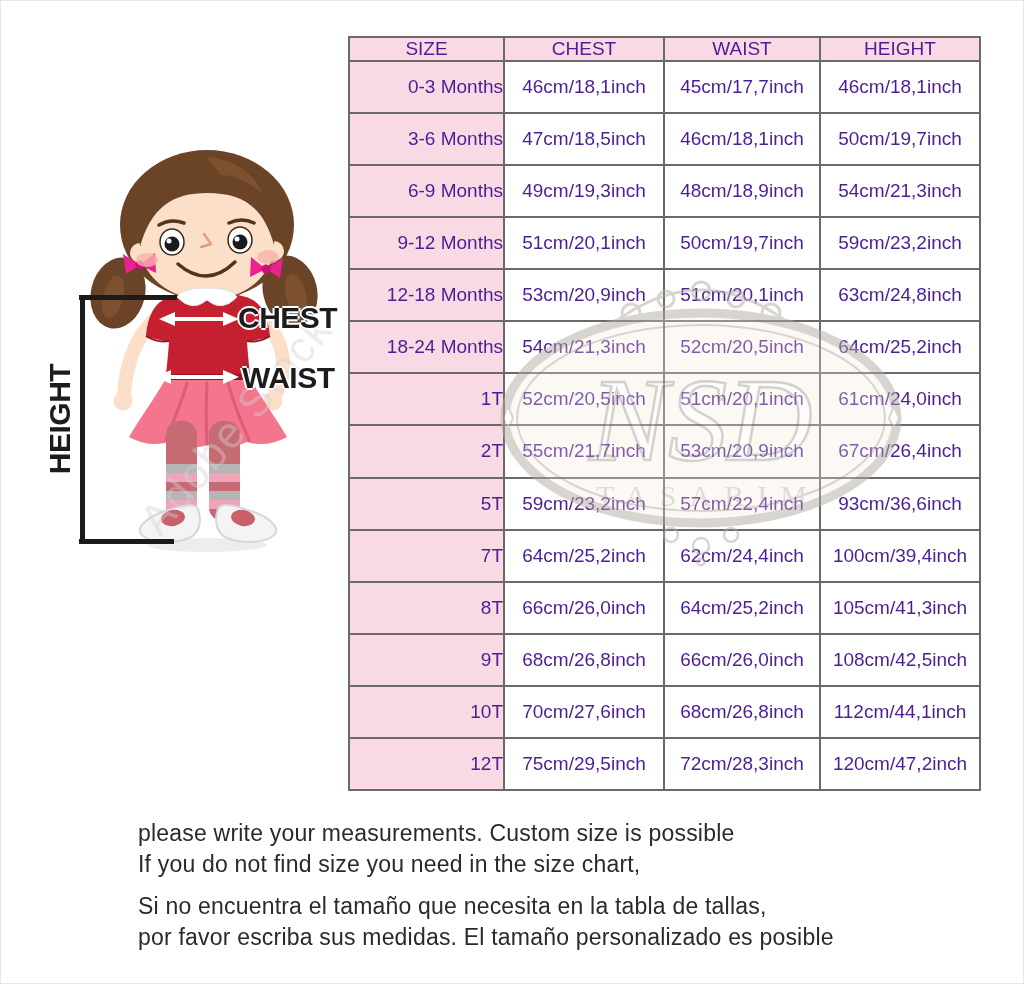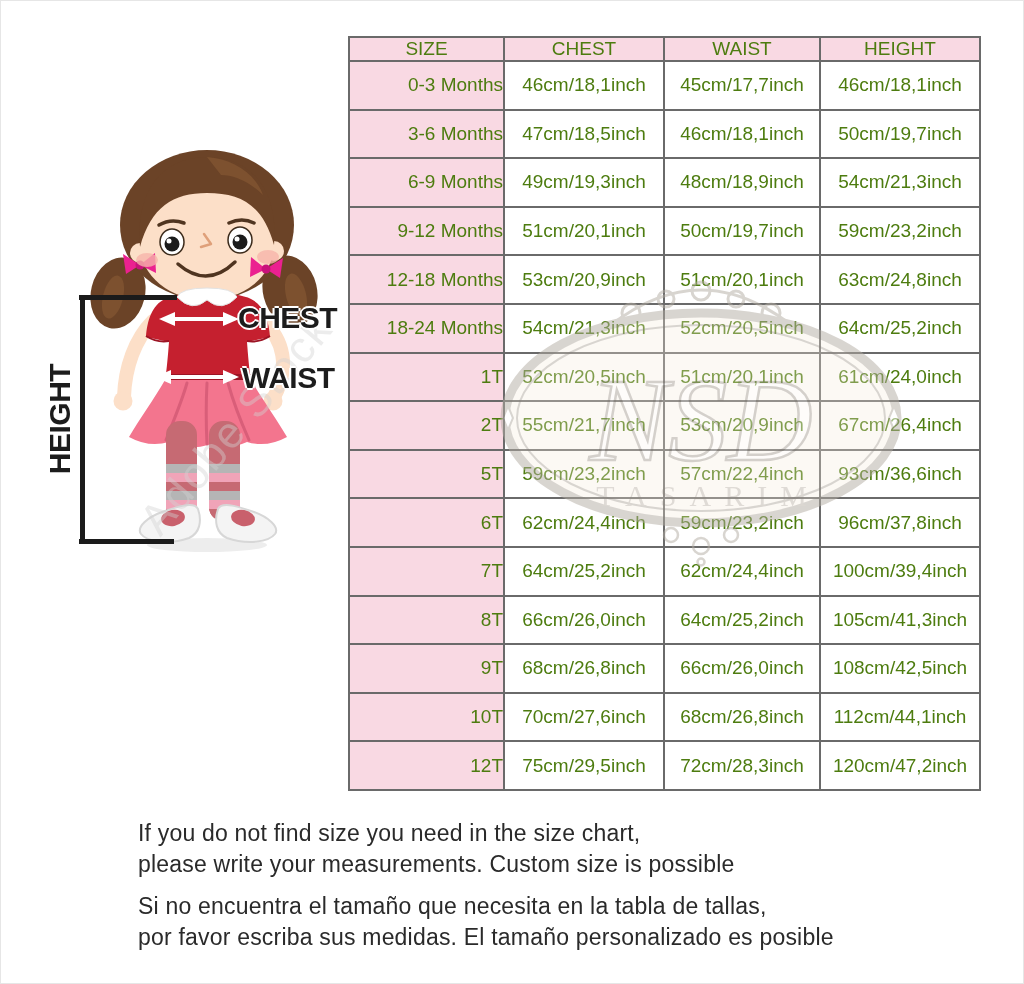--- a/index.html
+++ b/index.html
@@ -6,21 +6,21 @@
   .stage{
     position:relative;width:1024px;height:984px;background:#ffffff;overflow:hidden;
     font-family:"Liberation Sans",sans-serif;color:#1c1c1c;
     border:1px solid #e6e6e6;box-sizing:border-box;
   }
 
   
   .table-wrap{position:absolute;left:347px;top:35px;}
   table.size-table{
     border-collapse:collapse;table-layout:fixed;width:631px;height:755px;
-    font-size:19px;color:#4d7c0f;
+    font-size:19px;color:#4c1d95;
   }
   .size-table th,.size-table td{
     border:2px solid #6a6a6a;text-align:center;vertical-align:middle;
     padding:0;font-weight:400;white-space:nowrap;overflow:hidden;
   }
   .size-table th{background:#f9d9e3;}
   .size-table td.c-size{background:#f9d9e3;text-align:right;}
   .size-table td{background:#ffffff;}
 
   
@@ -247,26 +247,20 @@
             <td>53cm/20,9inch</td>
             <td>67cm/26,4inch</td>
           </tr>
         <tr>
             <td class="c-size">5T</td>
             <td>59cm/23,2inch</td>
             <td>57cm/22,4inch</td>
             <td>93cm/36,6inch</td>
           </tr>
         <tr>
-            <td class="c-size">6T</td>
-            <td>62cm/24,4inch</td>
-            <td>59cm/23,2inch</td>
-            <td>96cm/37,8inch</td>
-          </tr>
-        <tr>
             <td class="c-size">7T</td>
             <td>64cm/25,2inch</td>
             <td>62cm/24,4inch</td>
             <td>100cm/39,4inch</td>
           </tr>
         <tr>
             <td class="c-size">8T</td>
             <td>66cm/26,0inch</td>
             <td>64cm/25,2inch</td>
             <td>105cm/41,3inch</td>
@@ -313,22 +307,22 @@
       <circle cx="245" cy="272" r="7" stroke-width="2.5"></circle>
       <circle cx="215" cy="283" r="8" stroke-width="2.5"></circle>
       <circle cx="215" cy="299" r="3.5" stroke-width="2.5"></circle>
     </g>
     <text x="215" y="197" text-anchor="middle" font-family="Liberation Serif, serif" font-style="italic" font-size="118" fill="rgba(255,255,255,0.5)" stroke="#aaa399" stroke-width="2.5">NSD</text>
     <text x="222" y="243" text-anchor="middle" font-family="Liberation Serif, serif" font-size="30" letter-spacing="13" fill="#b9b1a6" opacity="0.9">TASARIM</text>
   </svg>
 
   <div class="notes">
     <div class="para">
+      <div>please write your measurements. Custom size is possible</div>
       <div>If you do not find size you need in the size chart,</div>
-      <div>please write your measurements. Custom size is possible</div>
     </div>
     <div class="para">
       <div>Si no encuentra el tamaño que necesita en la tabla de tallas,</div>
       <div>por favor escriba sus medidas. El tamaño personalizado es posible</div>
     </div>
   </div>
 
 </div>
 
 </body></html>

